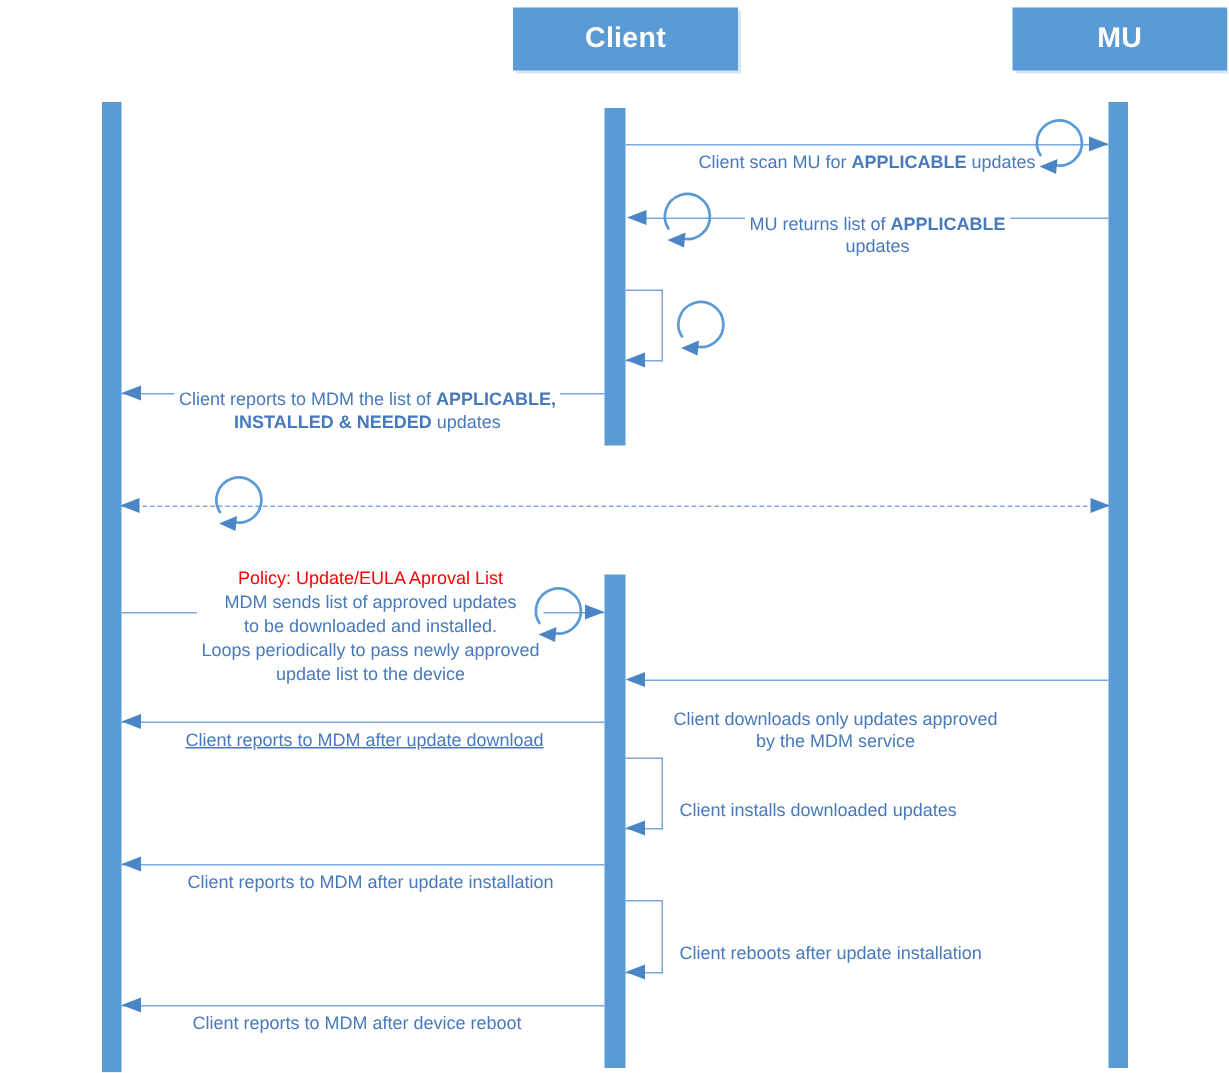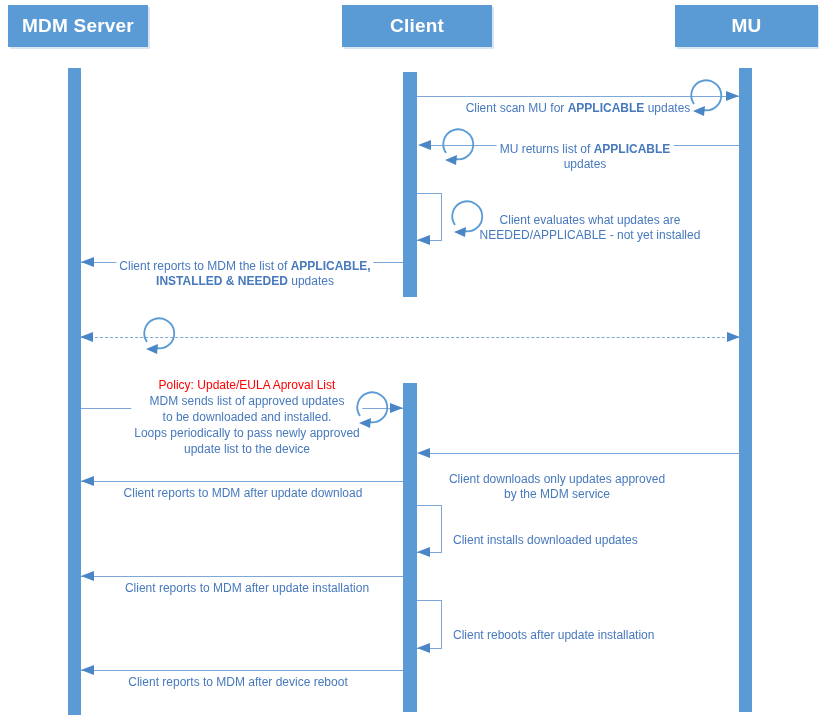--- a/index.html
+++ b/index.html
@@ -28,23 +28,20 @@
   .lbl .b{font-weight:bold;}
   .lbl .r{color:#ff0000;}
   .lbl.tall{line-height:16px;}
   .loopicon{position:absolute;z-index:3;}
 </style>
 </head>
 <body>
 
 <div id="stage">
 
-  <div class="actor-box" style="left:8px;width:140px;">
-    <span>MDM Server</span>
-  </div>
   <div class="actor-box" style="left:342px;width:150px;">
     <span>Client</span>
   </div>
   <div class="actor-box" style="left:675px;width:143px;">
     <span>MU</span>
   </div>
 
   <div class="bar" style="left:68px;top:68px;height:647px;"></div>
   <div class="bar" style="left:403px;top:72px;height:225px;width:14px;"></div>
   <div class="bar" style="left:403px;top:383px;height:329px;width:14px;"></div>
@@ -76,24 +73,20 @@
   </div>
 
   <div class="selfloop" style="left:417px;top:193px;width:24px;height:46px;"></div>
   <div class="arr left" style="left:417px;top:235px;"></div>
   <div class="loopicon" style="left:447px;top:194px;">
     <svg width="38" height="44" viewBox="0 0 38 44">
         <path d="M 8 31 A 15 15 0 1 1 17 37" fill="none" stroke="#5b9bd5" stroke-width="1.8"></path>
         <polygon points="19,33 7,38 18,43" fill="#4a86c6"></polygon>
       </svg>
   </div>
-  <div class="lbl" style="left:590px;top:201px;">
-    <div><span>Client evaluates what updates are</span></div>
-    <div><span>NEEDED/APPLICABLE - not yet installed</span></div>
-  </div>
 
   <div class="line" style="left:81px;top:262px;width:322px;"></div>
   <div class="arr left" style="left:81px;top:257px;"></div>
   <div class="lbl" style="left:245px;top:247px;">
     <div><span>Client reports to MDM the list of </span><span class="b">APPLICABLE,</span></div>
     <div><span class="b">INSTALLED &amp; NEEDED</span><span> updates</span></div>
   </div>
 
   <div class="line dashed" style="left:80px;top:337px;width:660px;"></div>
   <div class="arr left" style="left:80px;top:332px;"></div>
@@ -123,21 +116,21 @@
 
   <div class="line" style="left:430px;top:453px;width:309px;"></div>
   <div class="arr left" style="left:417px;top:448px;"></div>
   <div class="lbl" style="left:557px;top:460px;">
     <div><span>Client downloads only updates approved</span></div>
     <div><span>by the MDM service</span></div>
   </div>
 
   <div class="line" style="left:81px;top:481px;width:322px;"></div>
   <div class="arr left" style="left:81px;top:476px;"></div>
-  <div class="lbl" style="left:243px;top:474px;">
+  <div class="lbl" style="left:243px;top:474px;text-decoration:underline;">
     <div><span>Client reports to MDM after update download</span></div>
   </div>
 
   <div class="selfloop" style="left:417px;top:505px;width:24px;height:46px;"></div>
   <div class="arr left" style="left:417px;top:547px;"></div>
   <div class="lbl la" style="left:450px;top:521px;">
     <div><span>Client installs downloaded updates</span></div>
   </div>
 
   <div class="line" style="left:81px;top:576px;width:322px;"></div>

